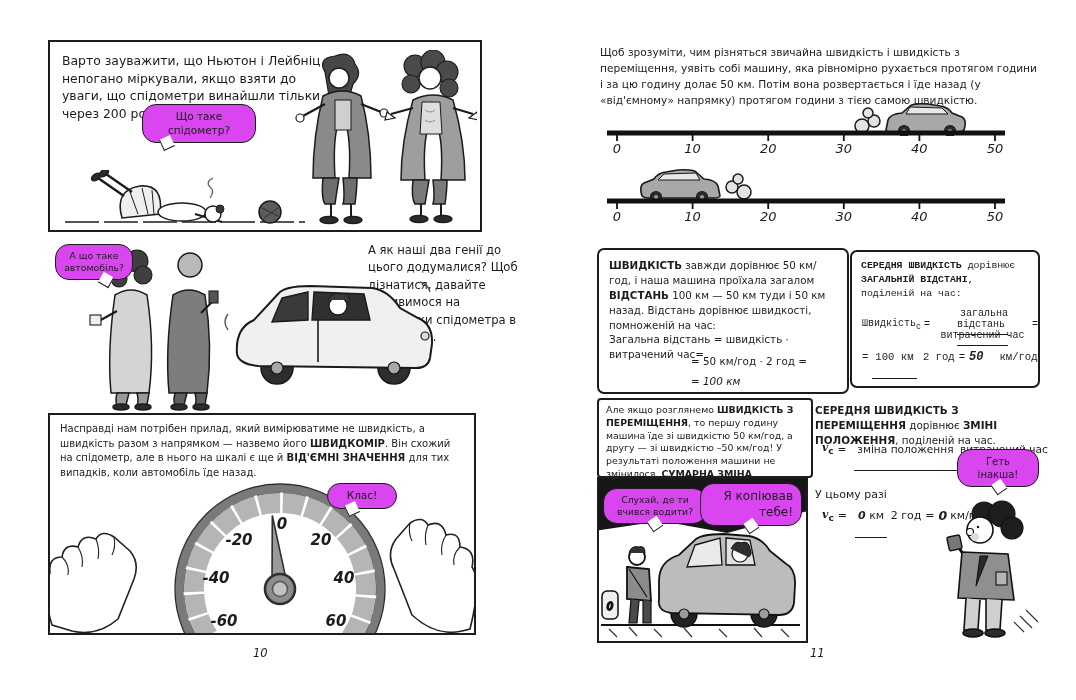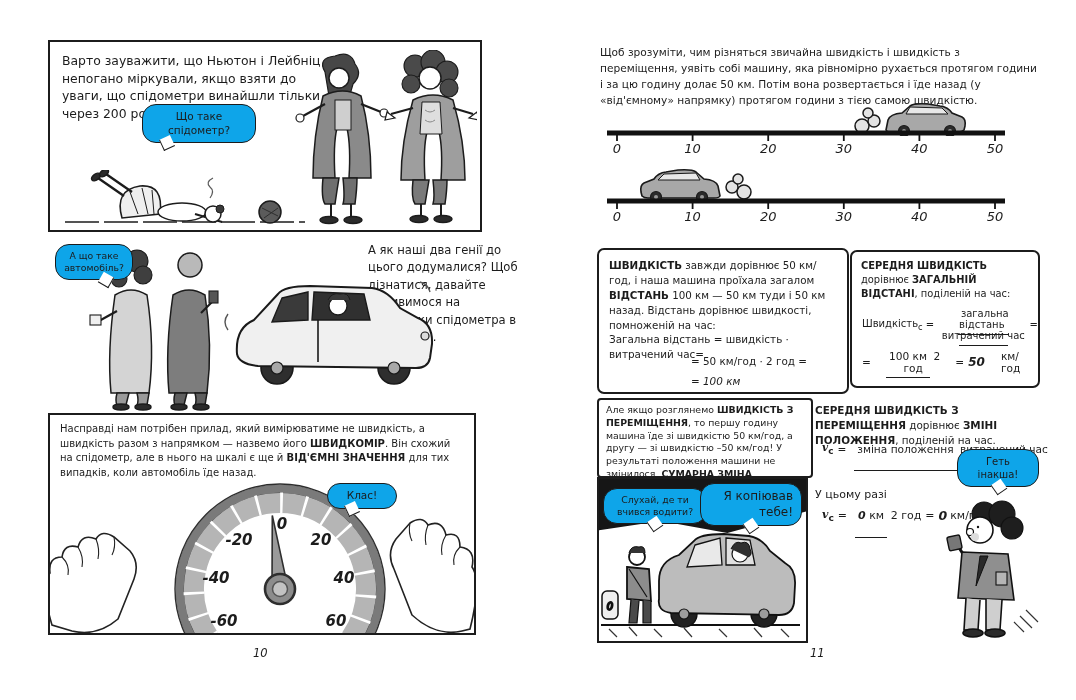--- a/index.html
+++ b/index.html
@@ -2,21 +2,21 @@
 <html><head>
 <meta charset="utf-8">
 <style>
   html,body{margin:0;padding:0;background:#fff;}
   .canvas{position:relative;width:1076px;height:700px;background:#ffffff;overflow:hidden;
           font-family:"DejaVu Sans",sans-serif;color:#1c1c1c;}
   .abs{position:absolute;}
   .panel{position:absolute;border:2px solid #1c1c1c;background:#fff;overflow:hidden;}
   .cap{position:absolute;font-size:12.2px;line-height:1.42;color:#1c1c1c;}
   b{font-weight:700;}
-  .bubble{position:absolute;background:#0ea5e9;border:1.6px solid #1c1c1c;border-radius:14px;
+  .bubble{position:absolute;background:#d946ef;border:1.6px solid #1c1c1c;border-radius:14px;
           padding:5px 8px;text-align:center;font-size:10px;line-height:1.3;z-index:5;}
   .tail{position:absolute;width:11px;height:11px;background:#fff;
         border-right:1.6px solid #1c1c1c;border-bottom:1.6px solid #1c1c1c;}
   .tail.bl{left:18px;bottom:-7px;transform:rotate(65deg);}
   .tail.bc{left:44%;bottom:-7px;transform:rotate(55deg);}
   .tail.br{right:20px;bottom:-7px;transform:rotate(30deg);}
   .ticksrow{position:absolute;display:flex;justify-content:space-between;width:402px;}
   .ticksrow span{display:inline-block;width:24px;text-align:center;
                  font-size:13px;font-style:italic;}
   .frac{display:inline-block;vertical-align:middle;text-align:center;margin:0 4px;}
@@ -256,21 +256,21 @@
 
   <div class="panel" style="left:597px;top:248px;width:248px;height:142px;border-radius:7px;">
     <div class="cap" style="left:10px;top:8px;width:228px;font-size:10.3px;line-height:1.45;">
       <b>ШВИДКІСТЬ</b><span> завжди дорівнює 50 км/год, і наша машина проїхала загалом </span><b>ВІДСТАНЬ</b><span> 100 км — 50 км туди і 50 км назад. Відстань дорівнює швидкості, помноженій на час:</span>
     </div>
     <div class="cap" style="left:10px;top:82px;font-size:10.4px;">Загальна відстань = швидкість · витрачений час=</div>
     <div class="cap" style="left:92px;top:104px;font-size:10.4px;">= 50 км/год · 2 год =</div>
     <div class="cap" style="left:92px;top:124px;font-size:10.4px;font-style:italic;">= 100 км</div>
   </div>
 
-  <div class="panel" style="left:850px;top:250px;width:186px;height:134px;border-radius:7px;">
+  <div class="panel" style="left:850px;top:250px;width:186px;height:134px;border-radius:7px;font-family:Liberation Mono, monospace;">
     <div class="cap" style="left:9px;top:7px;width:170px;font-size:9.9px;line-height:1.42;">
       <b>СЕРЕДНЯ ШВИДКІСТЬ</b><span> дорівнює </span><b>ЗАГАЛЬНІЙ ВІДСТАНІ</b><span>, поділеній на час:</span>
     </div>
     <div class="eqrow" style="position:absolute;left:10px;top:56px;font-size:10px;">
       <span><span>Швидкість</span><sub>с</sub></span>
       <span style="margin:0 3px;">=</span>
       <span class="frac">
         <span class="ft">загальна відстань</span>
         <span class="fb">витрачений час</span>
       </span>

